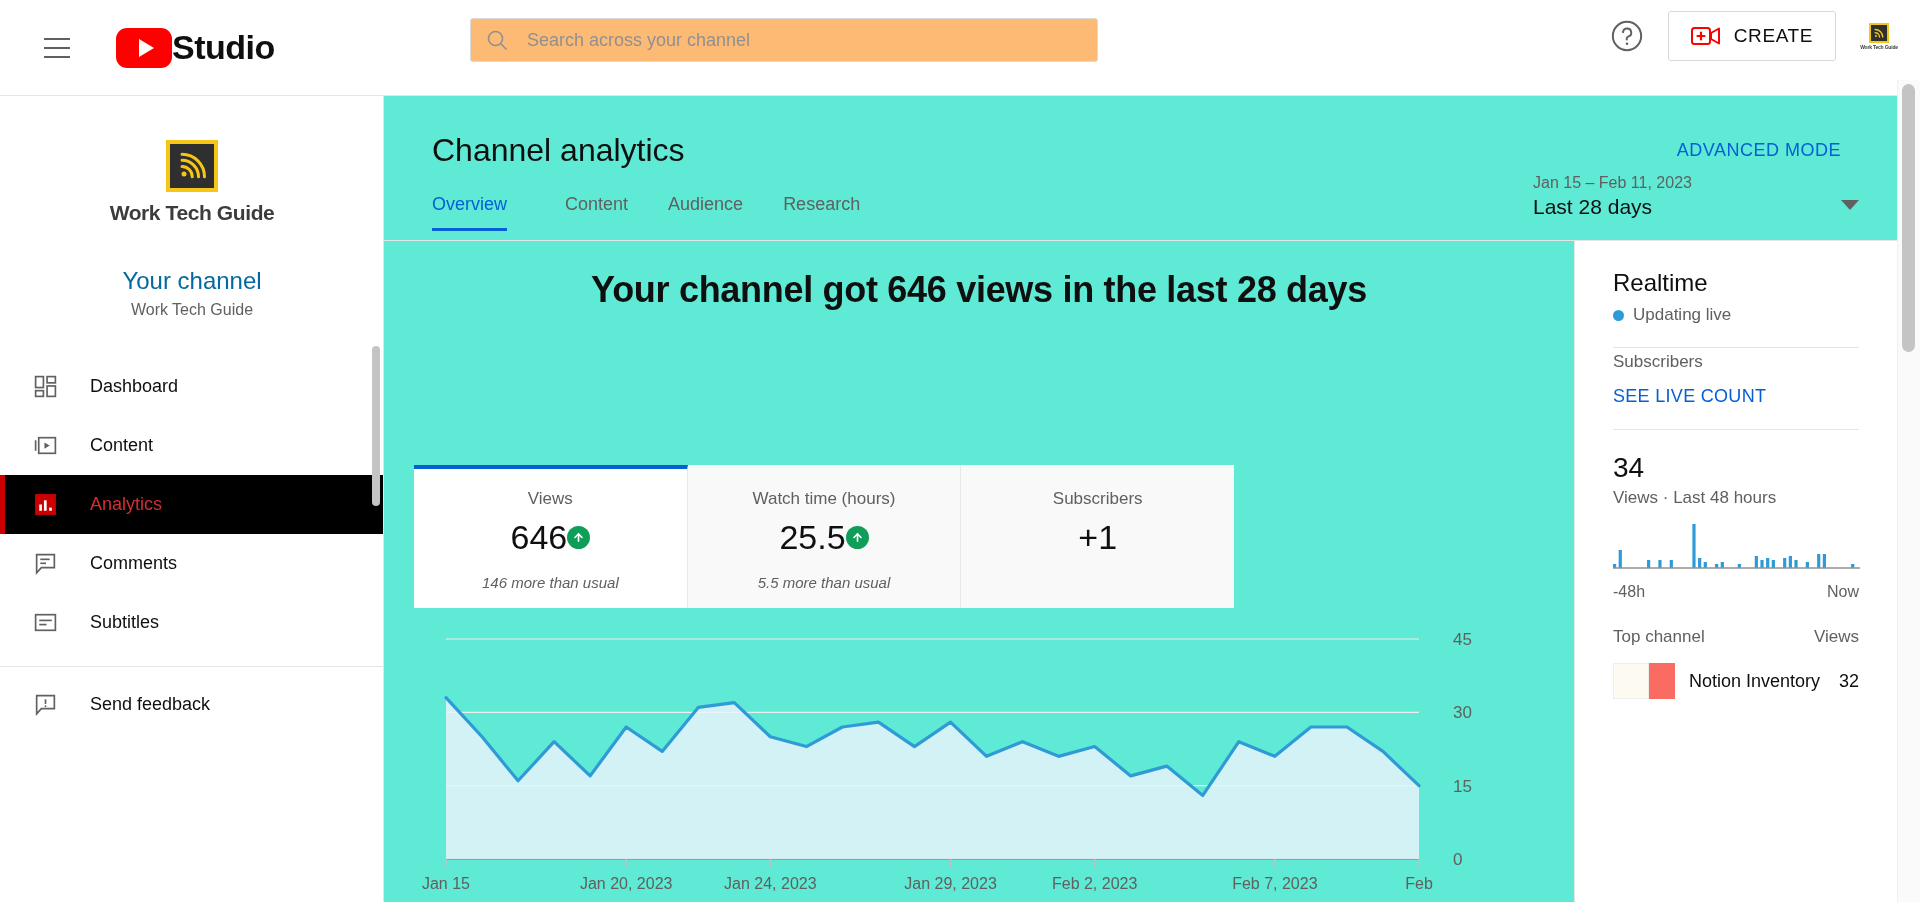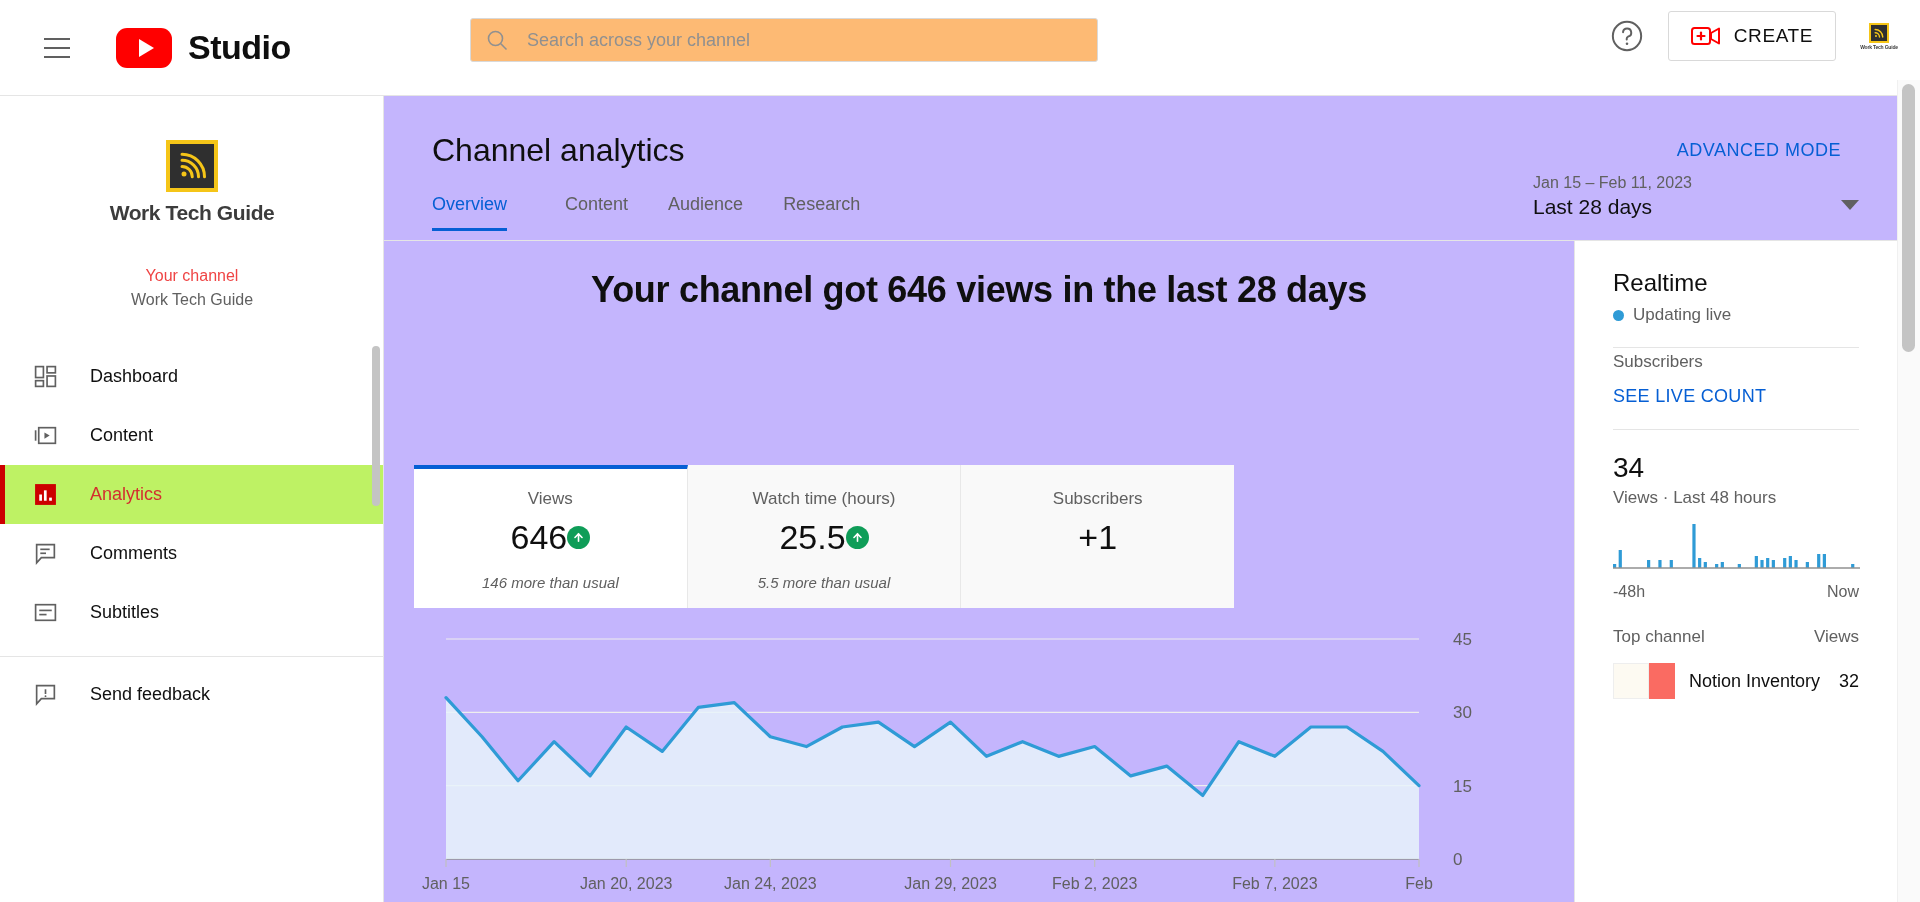--- a/index.html
+++ b/index.html
@@ -13,21 +13,21 @@
 
   
   .topbar {
     position: absolute; top: 0; left: 0; width: 1920px; height: 96px;
     background: #fff; border-bottom: 1px solid #e5e5e5;
     display: flex; align-items: center;
   }
   .hamburger { margin-left: 34px; width: 46px; height: 46px; display: flex;
     flex-direction: column; justify-content: center; align-items: center; gap: 7px; cursor: pointer; }
   .hamburger i { display: block; width: 26px; height: 2px; background: #606060; }
-  .brand { display: flex; align-items: center; margin-left: 36px; gap: 16px; cursor: pointer; text-align: center; }
+  .brand { display: flex; align-items: center; margin-left: 36px; gap: 0; cursor: pointer; text-align: center; }
   .yt-logo { width: 56px; height: 40px; background: #ff0000; border-radius: 11px;
     display: flex; align-items: center; justify-content: center; }
   .yt-logo .tri { width: 0; height: 0; border-left: 15px solid #fff;
     border-top: 9px solid transparent; border-bottom: 9px solid transparent; margin-left: 4px; }
   .brand-text { font-size: 34px; font-weight: 700; letter-spacing: -0.5px; color: #0f0f0f; }
 
   .searchwrap { position: absolute; left: 470px; top: 18px; width: 628px; height: 44px; }
   .searchbox {
     width: 100%; height: 100%; border: 1px solid #d9d9d9; border-radius: 3px;
     display: flex; align-items: center; padding: 0 14px; background: #fdba74;
@@ -58,41 +58,41 @@
   .sidebar {
     position: absolute; left: 0; top: 96px; width: 384px; height: 806px;
     background: #fff; border-right: 1px solid #e5e5e5; overflow: hidden;
   }
   .side-scroll { position: absolute; top: 0; left: 0; width: 384px; }
   .channel-block { padding: 44px 0 10px; text-align: center; }
   .ch-avatar { width: 52px; height: 52px; margin: 0 auto; background: #2f2f2f;
     border: 4px solid #f5c518; display: flex; align-items: center; justify-content: center; }
   .ch-name-logo { font-size: 21px; font-weight: 700; color: #3c3c3c; margin-top: 9px;
     letter-spacing: -0.4px; }
-  .your-channel { font-size: 16px; font-weight: 500; color: #ef4444; margin-top: 42px; }
+  .your-channel { font-size: 24px; font-weight: 500; color: #0369a1; margin-top: 42px; }
   .ch-sub { font-size: 16px; color: #606060; margin-top: 6px; }
 
   .nav { margin-top: 28px; }
   .nav-item { display: flex; align-items: center; height: 59px; padding-left: 30px;
     cursor: pointer; position: relative; }
   .nav-item .ico { width: 30px; height: 30px; flex: 0 0 30px; margin-right: 30px;
     display: flex; align-items: center; justify-content: center; }
   .nav-item .lbl { font-size: 18px; color: #0f0f0f; }
-  .nav-item.active { background: #bef264; }
+  .nav-item.active { background: #000000; }
   .nav-item.active .lbl { color: #d32f2f; }
   .nav-item.active::before { content: ""; position: absolute; left: 0; top: 0;
     width: 5px; height: 100%; background: #cc0000; }
   .nav-divider { height: 1px; background: #e5e5e5; margin: 14px 0 8px; }
 
   .side-sb { position: absolute; right: 3px; top: 250px; width: 8px; height: 160px;
     background: #c4c4c4; border-radius: 4px; cursor: pointer; }
 
   
   .main { position: absolute; left: 384px; top: 96px; width: 1513px; height: 806px;
-    background: #c4b5fd; overflow: hidden; }
+    background: #5eead4; overflow: hidden; }
   .page-title { position: absolute; left: 48px; top: 36px; font-size: 32px;
     font-weight: 400; color: #0f0f0f; }
   .adv-mode { position: absolute; right: 56px; top: 44px; font-size: 18px; font-weight: 500;
     letter-spacing: 0.5px; color: #065fd4; cursor: pointer; }
   .daterange { position: absolute; right: 24px; top: 78px; width: 340px; height: 60px;
     cursor: pointer; }
   .dr-top { font-size: 16px; color: #606060; }
   .dr-main { font-size: 21px; color: #0f0f0f; margin-top: 3px; }
   .dr-caret { position: absolute; right: 14px; top: 26px; width: 0; height: 0;
     border-left: 9px solid transparent; border-right: 9px solid transparent;

